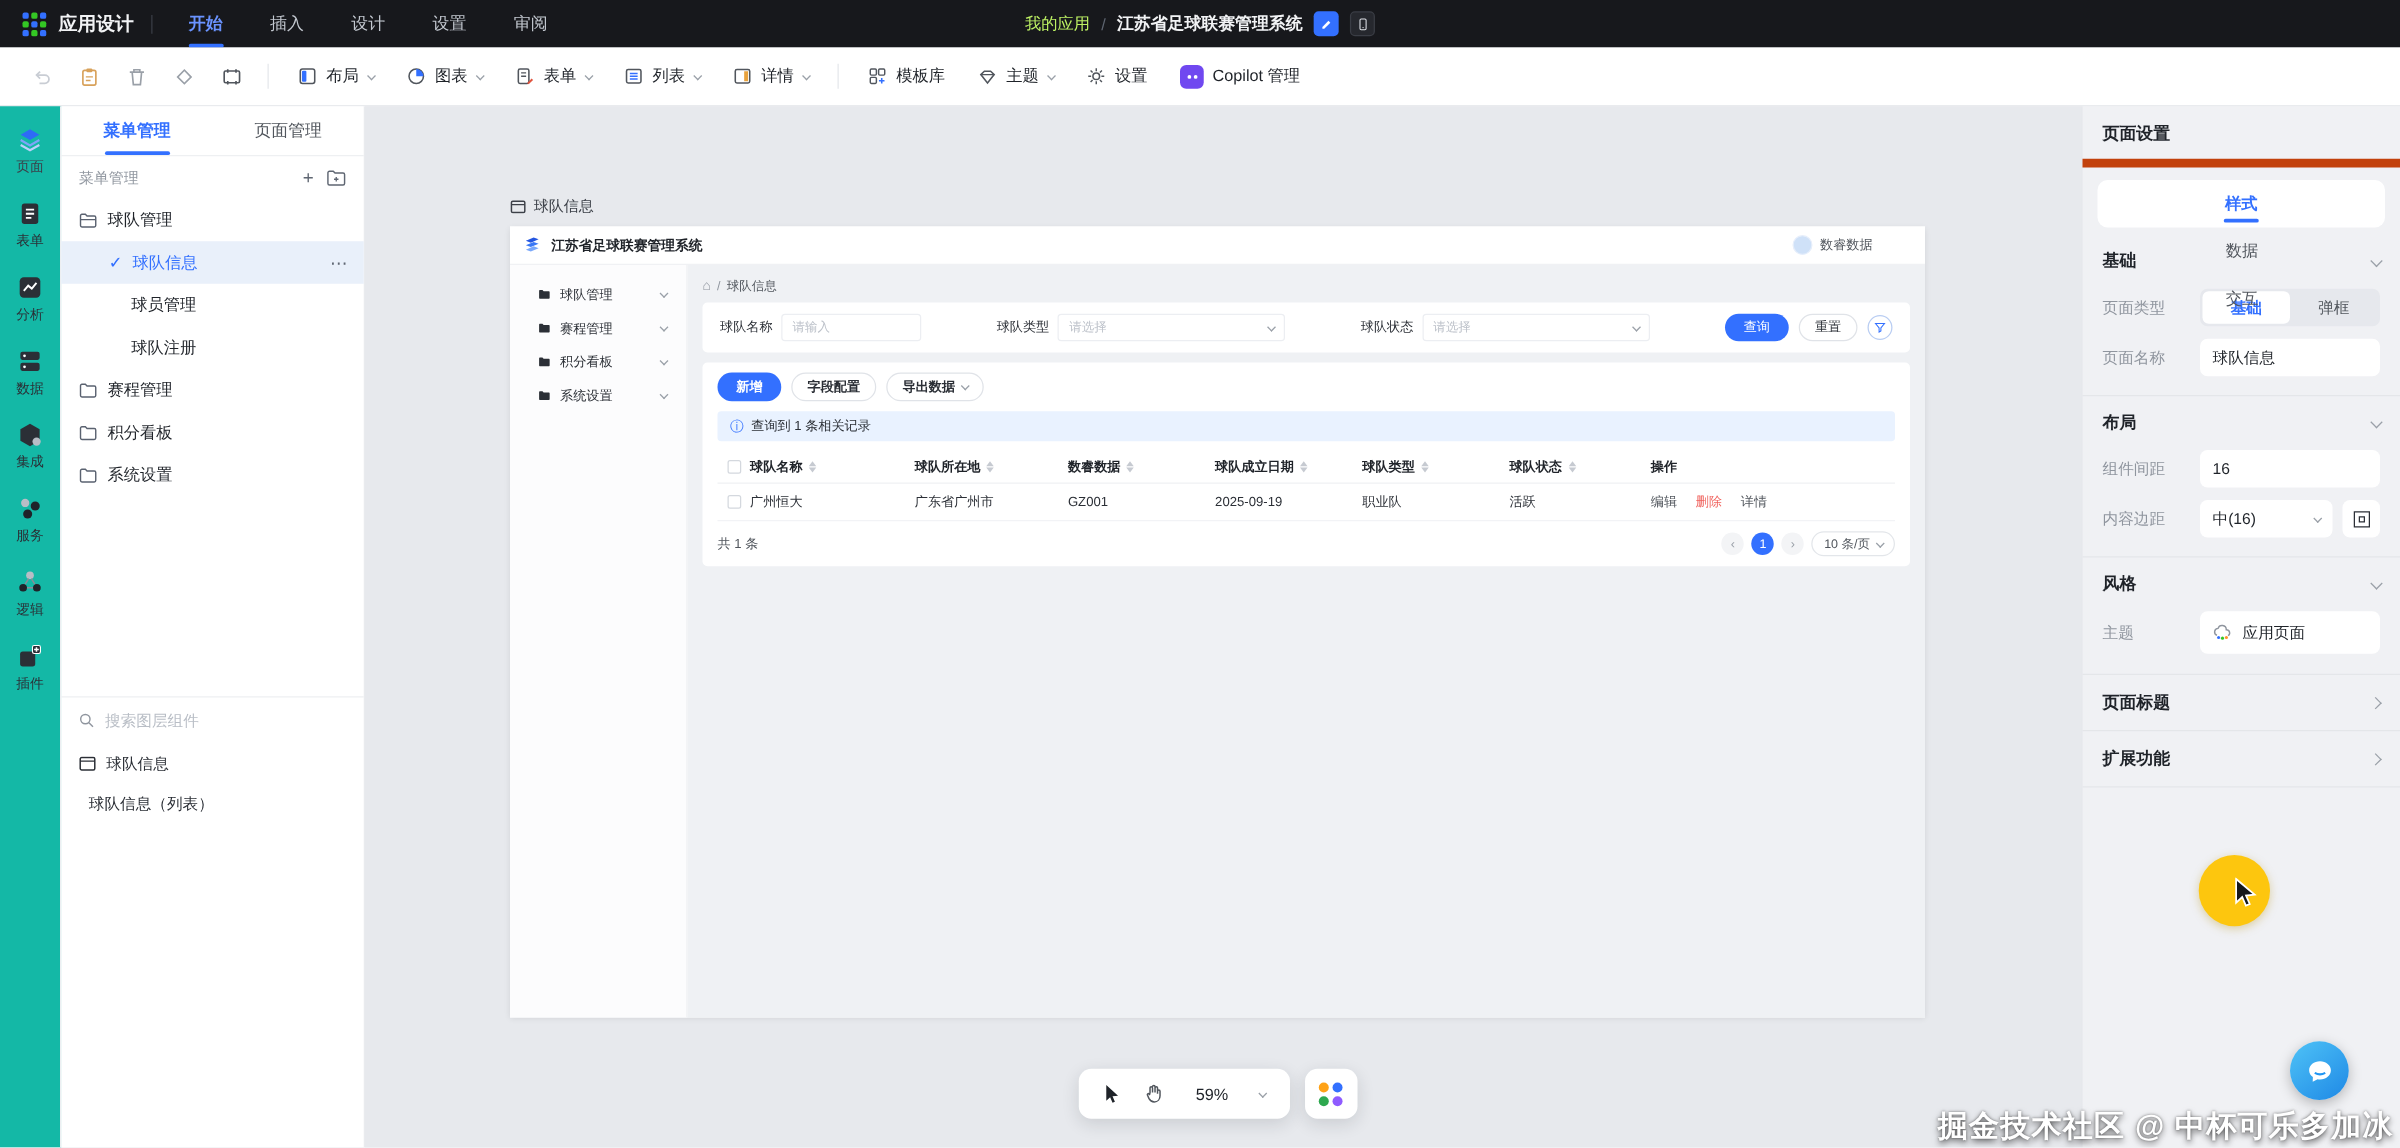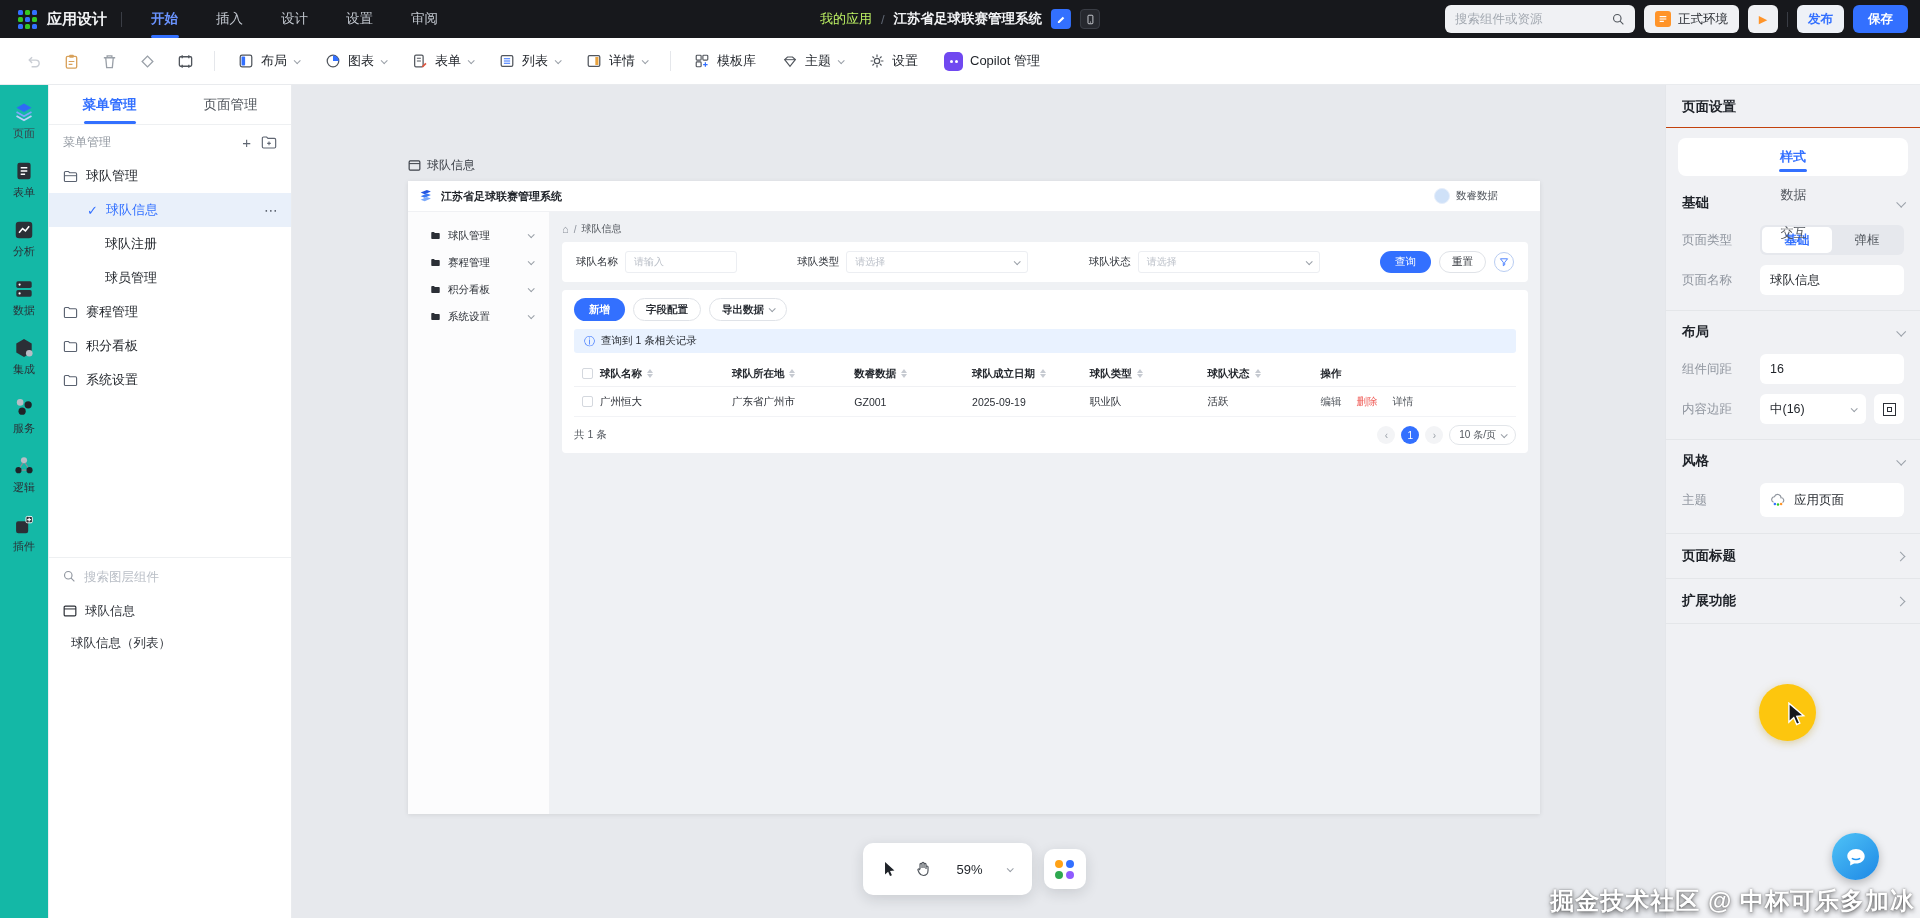--- a/index.html
+++ b/index.html
@@ -150,33 +150,33 @@
   .op-link.danger { color:#f0615c; }
   .g-foot { display:flex; align-items:center; margin-top:6px; height:24px; font-size:10.5px; color:#51565d; }
   .pager { margin-left:auto; display:flex; align-items:center; gap:6px; }
   .pg-btn { width:18px; height:18px; border-radius:50%; background:#f3f4f6; color:#9aa0a8; display:flex;
             align-items:center; justify-content:center; font-size:10px; cursor:pointer; }
   .pg-btn.cur { background:#3370ff; color:#fff; }
   .pg-size { height:20px; border:1px solid #e3e6ea; border-radius:11px; padding:0 9px; display:flex;
              align-items:center; gap:5px; font-size:10px; color:#51565d; cursor:pointer; }
 
   .float-bar { position:absolute; bottom:23px; left:50%; transform:translateX(-52%); display:flex; gap:12px; align-items:center; }
-  .zoom-pill { height:52px; background:#fff; border-radius:10px; box-shadow:0 4px 14px rgba(31,35,41,.14);
+  .zoom-pill { height:40px; background:#fff; border-radius:10px; box-shadow:0 4px 14px rgba(31,35,41,.14);
                display:flex; align-items:center; padding:0 12px; gap:6px; }
   .zb-btn { width:28px; height:28px; border-radius:6px; display:flex; align-items:center; justify-content:center; cursor:pointer; }
   .zoom-val { display:flex; align-items:center; gap:24px; font-size:13px; color:#1f2329; padding:0 8px 0 14px; cursor:pointer; }
   .widgets-btn { width:42px; height:40px; background:#fff; border-radius:10px; box-shadow:0 4px 14px rgba(31,35,41,.14);
                  display:flex; align-items:center; justify-content:center; cursor:pointer; }
   .w-grid { display:grid; grid-template-columns:repeat(2,8px); grid-gap:3px; }
   .w-grid i { width:8px; height:8px; border-radius:50%; display:block; }
 
   
   .inspector { position:absolute; right:0; top:85px; width:255px; height:833px; background:#f0f1f4;
                border-left:1px solid #e4e6ea; }
-  .insp-title { padding:13px 16px 11px; font-size:13.5px; font-weight:bold; color:#1f2329; border-bottom:1px solid #c2410c; }
+  .insp-title { padding:13px 16px 11px; font-size:13.5px; font-weight:bold; color:#1f2329; border-bottom:7px solid #c2410c; }
   .insp-tabs { margin:10px 12px 6px; background:#fff; border-radius:8px; height:38px; display:flex;flex-direction:column; }
   .insp-tab { flex:1; text-align:center; line-height:38px; font-size:13px; color:#51565d; position:relative; cursor:pointer; }
   .insp-tab + .insp-tab { border-left:1px solid #f0f1f4; }
   .insp-tab.active { color:#3370ff; font-weight:bold; }
   .insp-tab.active::after { content:""; position:absolute; left:50%; transform:translateX(-50%);
                             bottom:4px; width:28px; height:3px; border-radius:2px; background:#3370ff; }
   .sec-head { display:flex; align-items:center; padding:12px 16px 8px; font-size:13.5px; font-weight:bold; color:#1f2329; cursor:pointer; }
   .sec-head .chev { margin-left:auto; }
   .insp-row { display:flex; align-items:center; padding:5px 16px; }
   .row-label { width:78px; flex:none; font-size:12.5px; color:#8f959e; }
@@ -243,47 +243,20 @@
             <path d="M2.5 9.6l6.2-6.2 1.9 1.9-6.2 6.2H2.5z" fill="#fff"></path>
           </svg>
       </span>
       <span class="tb-chip device">
         <svg width="11" height="11" viewBox="0 0 18 18">
             <rect x="5" y="2" width="8" height="14" rx="1.5" fill="none" stroke="#dfe2e8" stroke-width="1.4"></rect>
             <circle cx="9" cy="13.2" r=".9" fill="#dfe2e8"></circle>
           </svg>
       </span>
     </div>
-    <div class="tb-right">
-      <label class="tb-search">
-        <input placeholder="搜索组件或资源" style="">
-        <svg width="13" height="13" viewBox="0 0 16 16">
-            <circle cx="6.5" cy="6.5" r="4.6" fill="none" stroke="#51565d" stroke-width="1.4"></circle>
-            <path d="M10 10l4 4" stroke="#51565d" stroke-width="1.4"></path>
-          </svg>
-      </label>
-      <div class="pill">
-        <span class="env-ic">
-          <svg width="10" height="10" viewBox="0 0 12 12">
-              <path d="M2 3.2h8M2 6h8M2 8.8h5" stroke="#fff" stroke-width="1.4"></path>
-            </svg>
-        </span>
-        <span>正式环境</span>
-      </div>
-      <div class="pill play-pill">
-        <span class="play-glyph">▶</span>
-      </div>
-      <span class="tb-divider"></span>
-      <div class="pill publish">
-        <span>发布</span>
-      </div>
-      <div class="pill save">
-        <span>保存</span>
-      </div>
-    </div>
   </header>
 
   <div class="ribbon">
     <span class="tool-btn">
       <svg width="17" height="17" viewBox="0 0 18 18">
           <path d="M4.5 7.5h7a3.5 3.5 0 010 7H7" fill="none" stroke="#c9cdd4" stroke-width="1.5"></path>
           <path d="M7.5 4.5l-3 3 3 3" fill="none" stroke="#c9cdd4" stroke-width="1.5"></path>
         </svg>
     </span>
     <span class="tool-btn">
@@ -474,24 +447,24 @@
             <path d="M1.5 7h15" stroke="#5a6270" stroke-width="1.2"></path>
           </svg>
         <span>球队管理</span>
       </div>
       <div class="tree-item child selected">
         <span class="tree-check">✓</span>
         <span>球队信息</span>
         <span class="tree-more">⋯</span>
       </div>
       <div class="tree-item child">
+        <span>球员管理</span>
+      </div>
+      <div class="tree-item child">
         <span>球队注册</span>
-      </div>
-      <div class="tree-item child">
-        <span>球员管理</span>
       </div>
       <div class="tree-item">
         <svg width="15" height="13" viewBox="0 0 18 16">
             <path d="M1.5 3.2c0-.8.6-1.4 1.4-1.4h3.4l1.6 1.6h7.2c.8 0 1.4.6 1.4 1.4v8c0 .8-.6 1.4-1.4 1.4H2.9c-.8 0-1.4-.6-1.4-1.4z" fill="none" stroke="#5a6270" stroke-width="1.4"></path>
           </svg>
         <span>赛程管理</span>
       </div>
       <div class="tree-item">
         <svg width="15" height="13" viewBox="0 0 18 16">
             <path d="M1.5 3.2c0-.8.6-1.4 1.4-1.4h3.4l1.6 1.6h7.2c.8 0 1.4.6 1.4 1.4v8c0 .8-.6 1.4-1.4 1.4H2.9c-.8 0-1.4-.6-1.4-1.4z" fill="none" stroke="#5a6270" stroke-width="1.4"></path>

